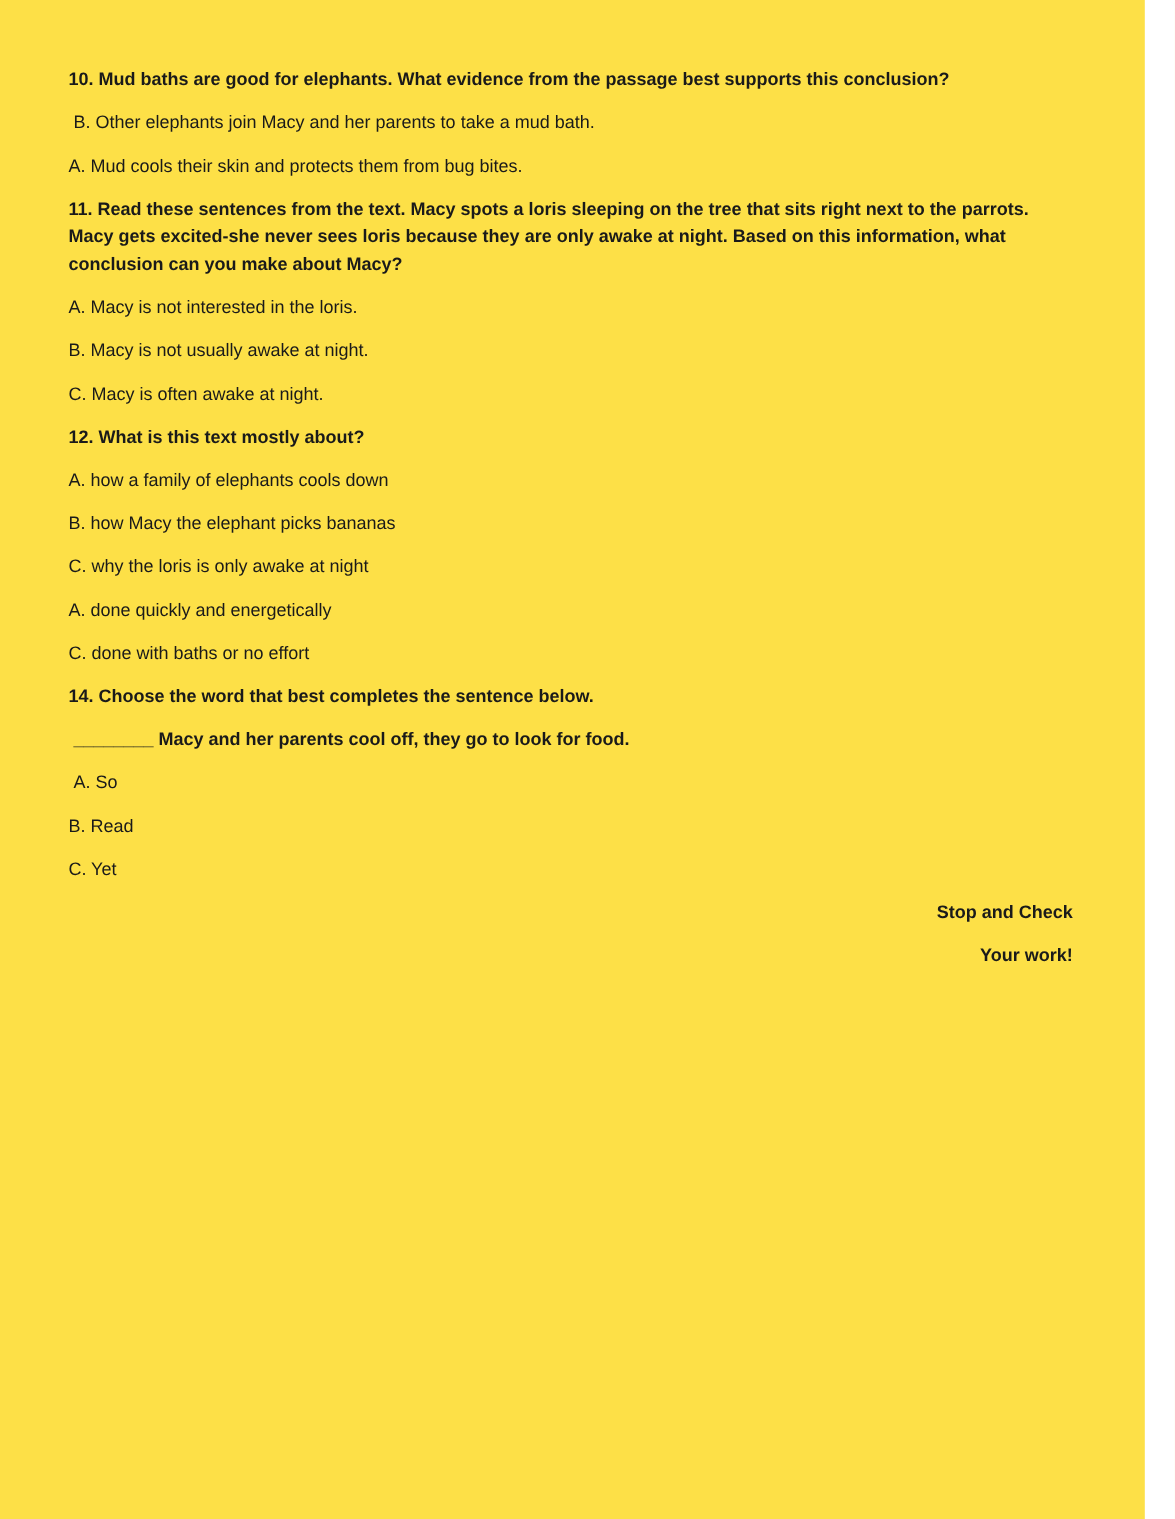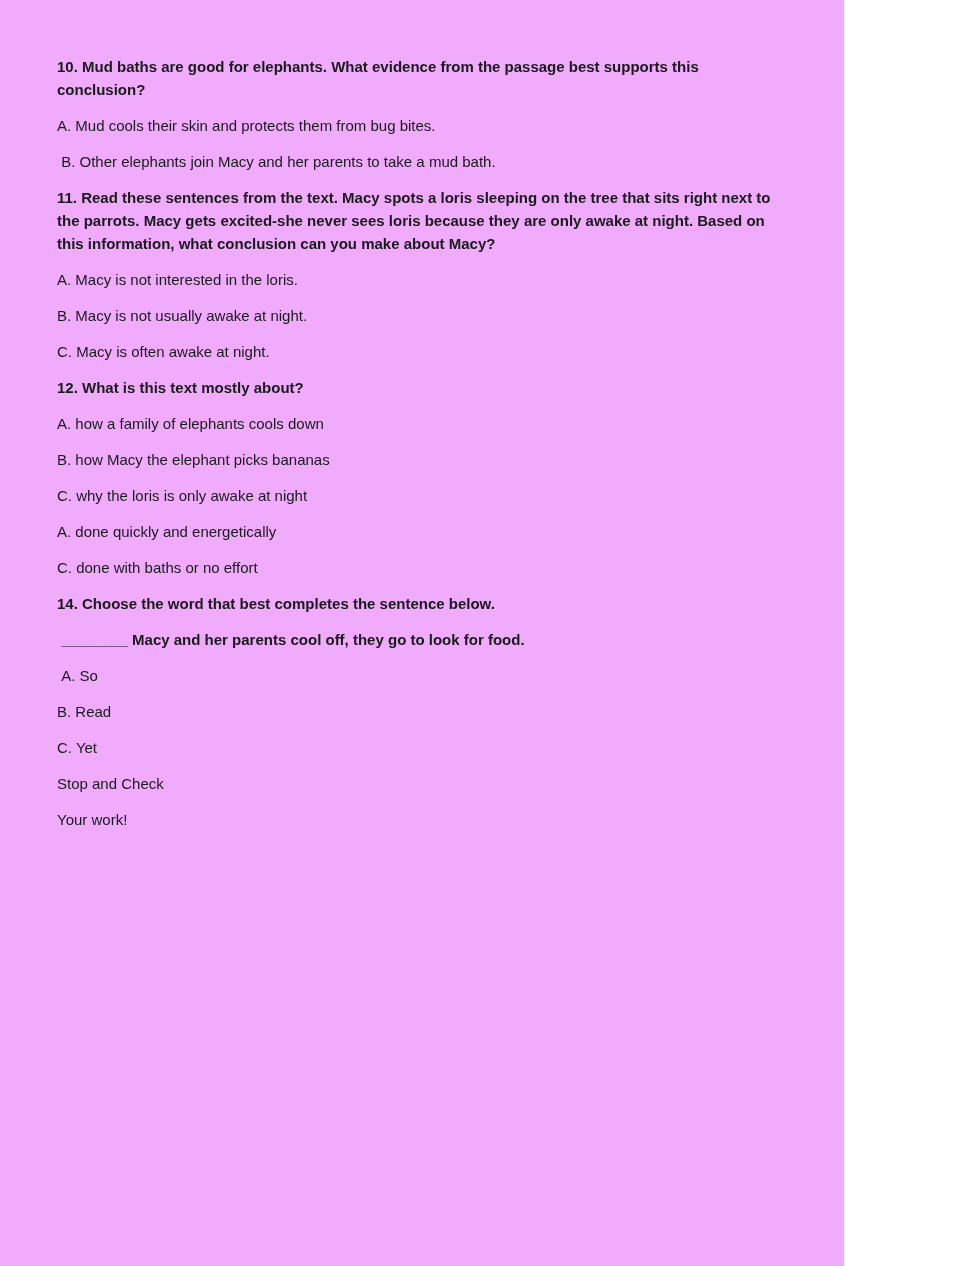--- a/index.html
+++ b/index.html
@@ -9,52 +9,52 @@
   }
   body {
     width: 979px;
     height: 1266px;
     font-family: "Liberation Sans", "DejaVu Sans", sans-serif;
     color: #1a1a1a;
     overflow: hidden;
   }
   .page {
     box-sizing: border-box;
-    width: 844px;
+    width: 954px;
     height: 1266px;
     padding: 55px 60px 0 57px;
-    background: #f0abfc;
+    background: #fde047;
   }
   .page p {
     margin: 0 0 13px 0;
     font-size: 15px;
     line-height: 23px;
     white-space: pre-wrap;
     max-width: 858px;
   }
   .q {
     font-weight: 700;
   }
   .opt {
     font-weight: 400;
   }
   .center {
-    text-align: left;
-    font-weight: 400;
+    text-align: right;
+    font-weight: 700;
   }
 </style>
 </head>
 <body>
 
 <div class="page">
 
   <section>
     <p class="q">10. Mud baths are good for elephants. What evidence from the passage best supports this conclusion?</p>
+    <p class="opt"> B. Other elephants join Macy and her parents to take a mud bath.</p>
     <p class="opt">A. Mud cools their skin and protects them from bug bites.</p>
-    <p class="opt"> B. Other elephants join Macy and her parents to take a mud bath.</p>
   </section>
 
   <section>
     <p class="q">11. Read these sentences from the text. Macy spots a loris sleeping on the tree that sits right next to the parrots. Macy gets excited-she never sees loris because they are only awake at night. Based on this information, what conclusion can you make about Macy?</p>
     <p class="opt">A. Macy is not interested in the loris.</p>
     <p class="opt">B. Macy is not usually awake at night.</p>
     <p class="opt">C. Macy is often awake at night.</p>
   </section>
 
   <section>

